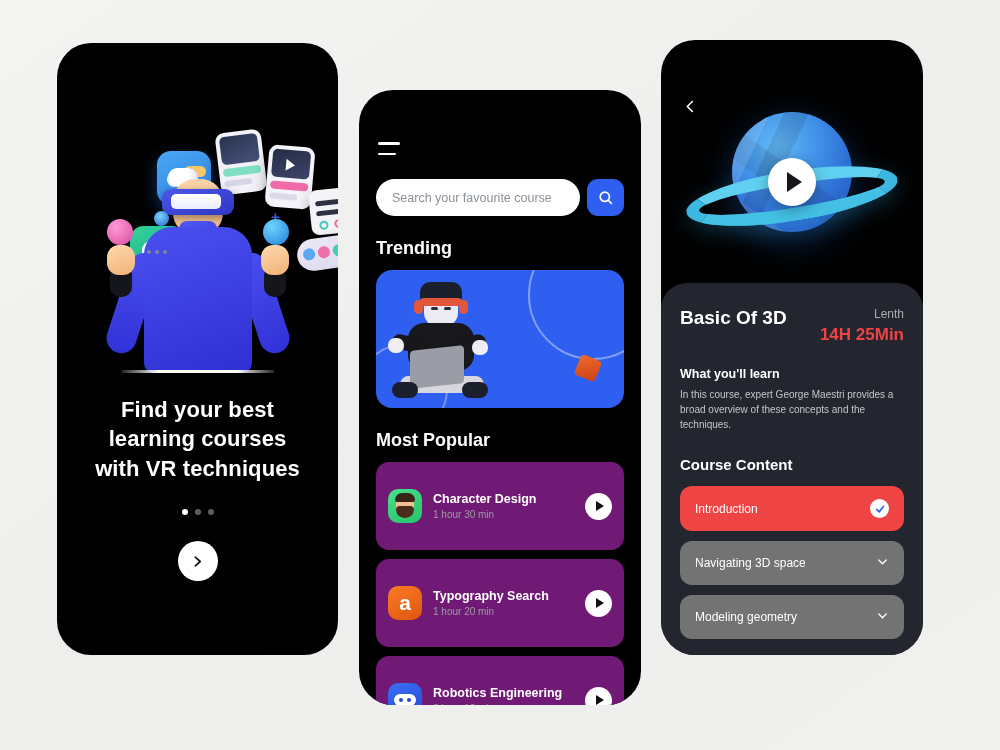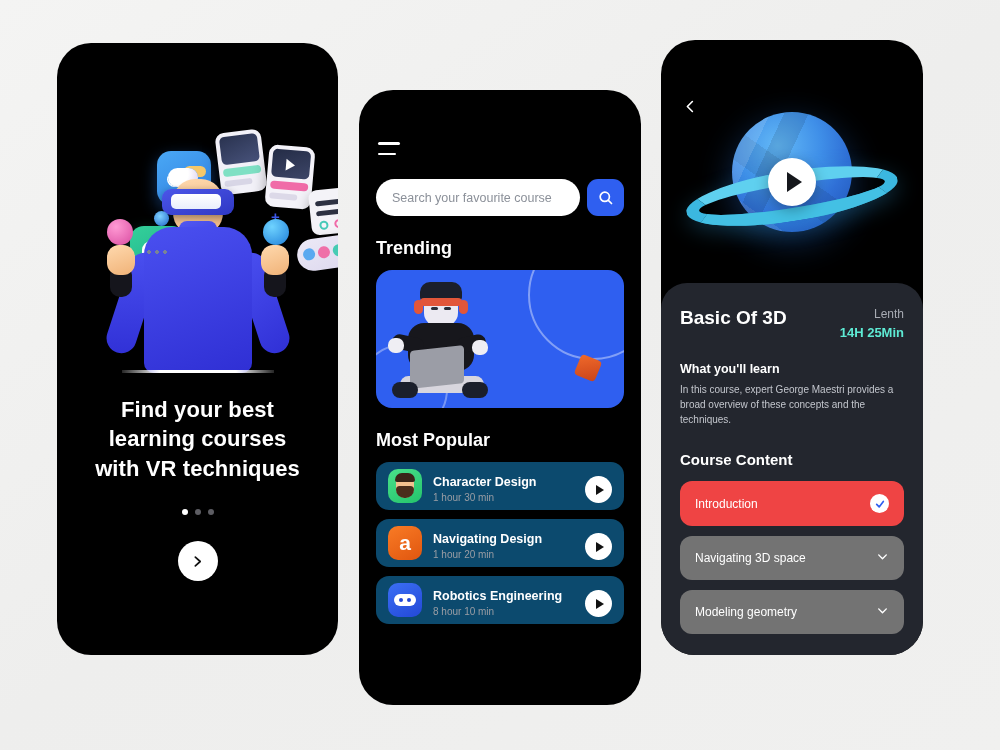--- a/index.html
+++ b/index.html
@@ -185,22 +185,22 @@
   .tp-armR{position:absolute;left:72px;top:60px;width:30px;height:15px;border-radius:8px;background:#17171c;transform:rotate(-12deg);}
   .tp-handR{position:absolute;left:88px;top:64px;width:16px;height:15px;border-radius:7px;background:#efeef3;}
   .tp-laptop{position:absolute;left:26px;top:72px;width:54px;height:38px;border-radius:4px;background:#9b9da6;transform:skewY(-6deg);}
   .tp-legs{position:absolute;left:16px;top:100px;width:84px;height:17px;border-radius:9px;background:#d8d6de;}
   .tp-shoe{position:absolute;left:8px;top:106px;width:26px;height:16px;border-radius:8px;background:#1b1f2b;}
   .tp-shoe2{position:absolute;left:78px;top:106px;width:26px;height:16px;border-radius:8px;background:#1b1f2b;}
   .tc-cube{position:absolute;left:110px;top:-7px;width:22px;height:22px;border-radius:4px;
     background:linear-gradient(150deg,#f06a2a,#c9431a);transform:rotate(22deg);}
 
   .pop-list { display:flex; flex-direction:column; gap:9px; }
-  .pop-item { display:flex; align-items:flex-end; gap:11px; background:#0c4a6e; border-radius:13px;
-    padding:7px 12px; }
+  .pop-item { display:flex; align-items:center; gap:11px; background:#701a75; border-radius:13px;
+    padding:27px 12px; }
   .pop-ico { width:34px; height:34px; border-radius:10px; flex:0 0 34px; position:relative; }
   .ico-green { background:linear-gradient(150deg,#4ae08a,#24c46c); }
   .ico-green .face{position:absolute;left:8px;top:5px;width:18px;height:24px;border-radius:8px 8px 9px 9px;background:#f3c08f;}
   .ico-green .hair{position:absolute;left:7px;top:4px;width:20px;height:9px;border-radius:7px 7px 2px 2px;background:#3a2418;}
   .ico-green .beard{position:absolute;left:8px;top:17px;width:18px;height:12px;border-radius:4px 4px 9px 9px;background:#4a2d1c;}
   .ico-orange { background:linear-gradient(150deg,#f97b25,#e0560f); }
   .ico-orange::after{content:"a";position:absolute;inset:0;display:flex;align-items:center;justify-content:center;
     color:#fff;font-size:21px;font-weight:700;font-family:"Liberation Sans",sans-serif;line-height:1;padding-bottom:2px;}
   .ico-blue { background:linear-gradient(150deg,#3b6ff5,#2348d6); }
   .ico-blue .rob{position:absolute;left:6px;top:11px;width:22px;height:12px;border-radius:7px;background:#fff;}
@@ -244,21 +244,21 @@
     border-radius:50%; background:#fff; display:flex; align-items:center; justify-content:center; z-index:4;
     box-shadow:0 4px 14px rgba(0,0,0,.3); }
   .play-big i { width:0;height:0; border-left:15px solid #15171c; border-top:10px solid transparent;
     border-bottom:10px solid transparent; margin-left:4px; }
 
   .detail-card { position:absolute; left:0; right:0; top:243px; bottom:0; background:#23262e;
     border-radius:26px 26px 0 0; padding:24px 19px 0; }
   .dc-head { display:flex; align-items:flex-start; justify-content:space-between; }
   .dc-title { color:#fff; font-size:19px; font-weight:700; }
   .dc-len-lbl { color:#a8abb3; font-size:12px; text-align:right; }
-  .dc-len-val { color:#5eead4; font-size:13px; font-weight:700; text-align:right; margin-top:4px; }
+  .dc-len-val { color:#ef4444; font-size:17px; font-weight:700; text-align:right; margin-top:4px; }
   .dc-sub { color:#fff; font-size:12.5px; font-weight:600; margin-top:22px; }
   .dc-desc { color:#c3c6cd; font-size:10px; line-height:1.5; margin-top:6px; }
   .dc-sec { color:#fff; font-size:15px; font-weight:700; margin-top:24px; }
   .acc-list { margin-top:13px; display:flex; flex-direction:column; gap:10px; }
   .acc { display:flex; align-items:center; justify-content:space-between; border-radius:12px;
     padding:13px 15px; }
   .acc.active { background:#ef4444; }
   .acc.idle { background:#737373; }
   .acc-label { color:#fff; font-size:12px; font-weight:500; }
   .check { width:19px; height:19px; border-radius:50%; background:#fff; display:flex;
@@ -395,21 +395,21 @@
           <div class="pop-dur">1 hour 30 min</div>
         </div>
         <div class="play-btn">
             <i></i>
           </div>
       </div>
 
       <div class="pop-item">
         <div class="pop-ico ico-orange"></div>
         <div class="pop-text">
-          <div class="pop-name">Navigating Design</div>
+          <div class="pop-name">Typography Search</div>
           <div class="pop-dur">1 hour 20 min</div>
         </div>
         <div class="play-btn">
             <i></i>
           </div>
       </div>
 
       <div class="pop-item">
         <div class="pop-ico ico-blue">
           <span class="rob"></span>

